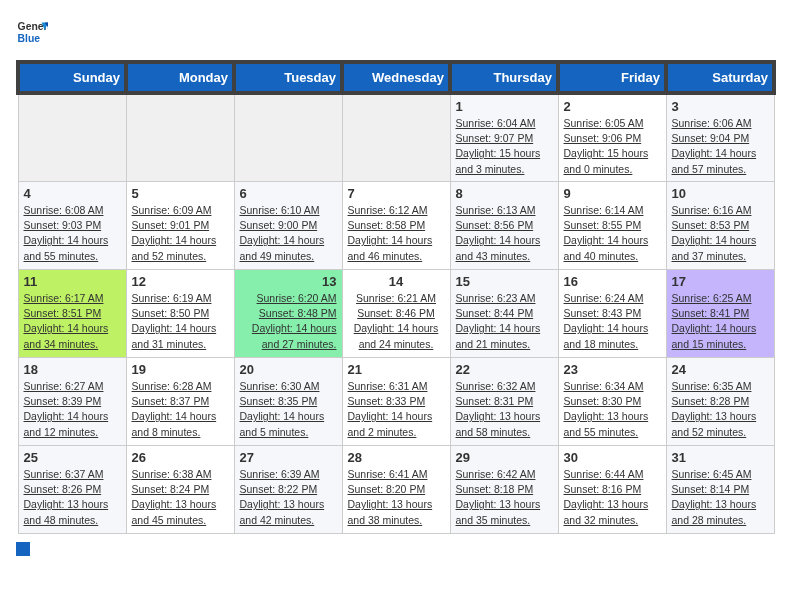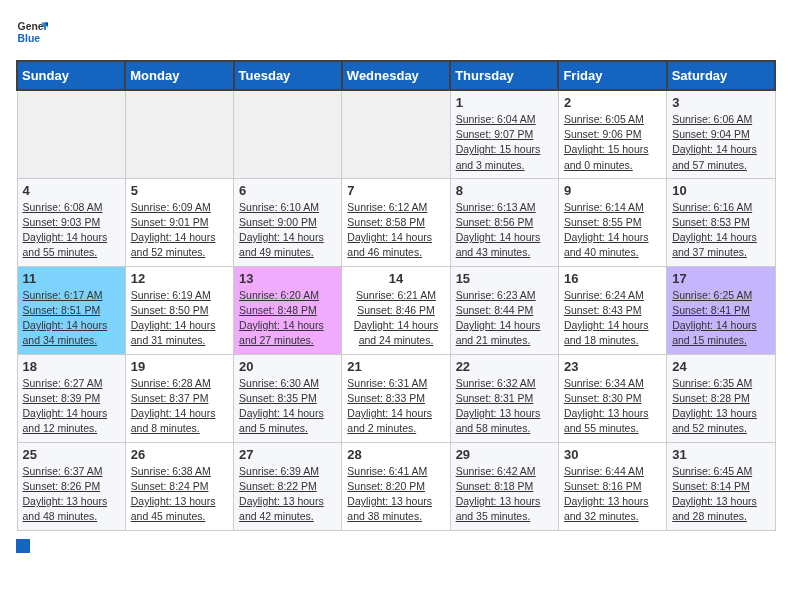--- a/index.html
+++ b/index.html
@@ -41,22 +41,22 @@
       width: 100%;
       border-collapse: collapse;
       table-layout: fixed;
     }
     th {
       background-color: #1565c0;
       color: #fff;
       font-size: 13px;
       font-weight: bold;
       padding: 6px 4px;
-      text-align: left;
-      border: 2px solid #404040;
+      text-align: right;
+      border: 4px solid #404040;
     }
     td {
       border: 1px solid #ccc;
       vertical-align: top;
       padding: 4px 5px;
       font-size: 11px;
       color: #333;
       height: 88px;
       background: #fff;
     }
@@ -201,35 +201,35 @@
         </td>
         <td style="background: rgb(245, 247, 250);">
           <div class="day-num">10</div>
           <div class="day-detail">Sunrise: 6:16 AM
 Sunset: 8:53 PM
 Daylight: 14 hours
 and 37 minutes.</div>
         </td>
       </tr>
       <tr>
-        <td style="background: #7dd3fc; margin-top: 40px;">
+        <td style="background: #bef264; margin-top: 40px;">
           <div class="day-num">11</div>
           <div class="day-detail">Sunrise: 6:17 AM
 Sunset: 8:51 PM
 Daylight: 14 hours
 and 34 minutes.</div>
         </td>
         <td style="background: rgb(255, 255, 255);">
           <div class="day-num">12</div>
           <div class="day-detail">Sunrise: 6:19 AM
 Sunset: 8:50 PM
 Daylight: 14 hours
 and 31 minutes.</div>
         </td>
-        <td style="background: #f0abfc;">
+        <td style="background: #86efac; text-align: right;">
           <div class="day-num">13</div>
           <div class="day-detail">Sunrise: 6:20 AM
 Sunset: 8:48 PM
 Daylight: 14 hours
 and 27 minutes.</div>
         </td>
         <td style="background: rgb(255, 255, 255); text-align: center;">
           <div class="day-num">14</div>
           <div class="day-detail">Sunrise: 6:21 AM
 Sunset: 8:46 PM

